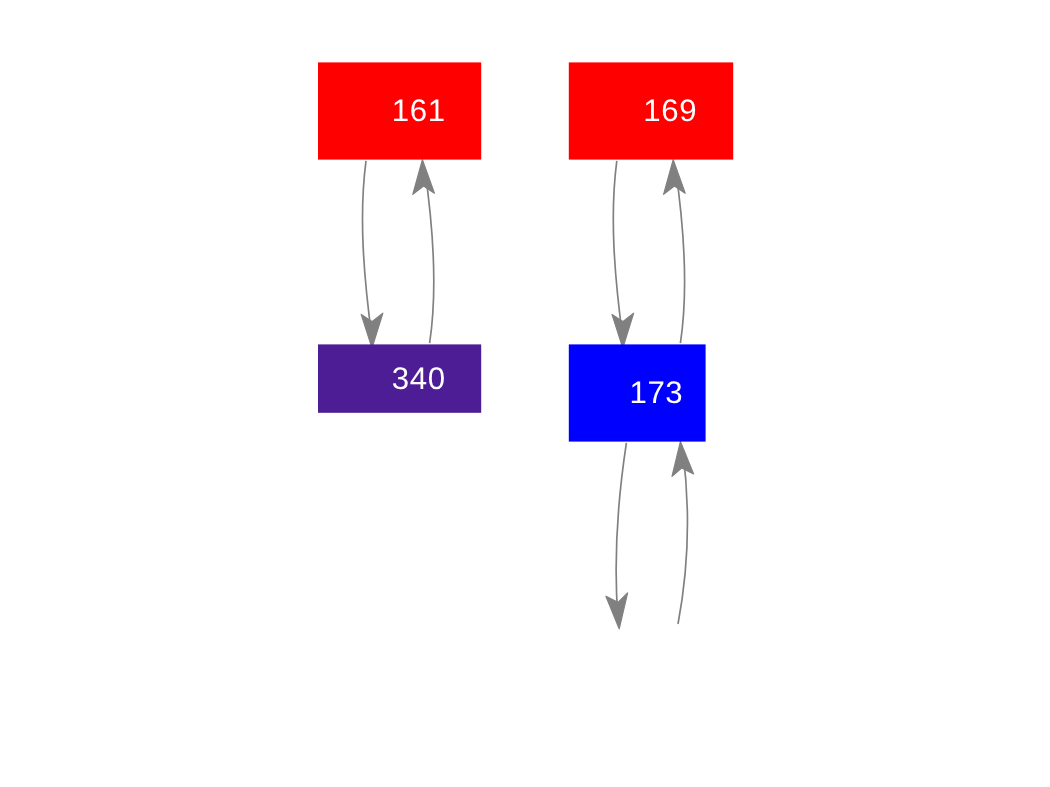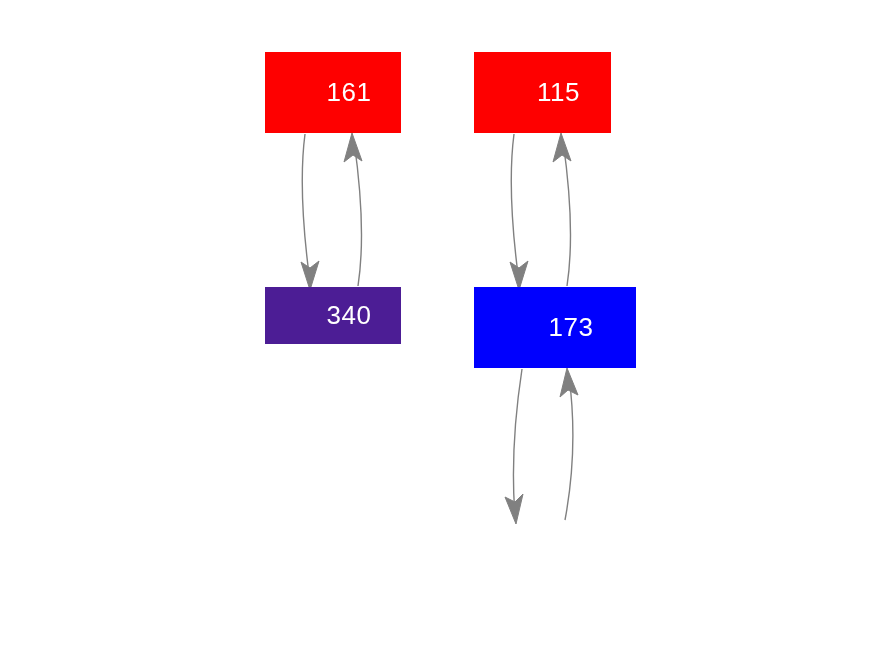--- a/index.html
+++ b/index.html
@@ -66,25 +66,25 @@
         <path d="M 565 520 C 574 472 575 422 569 376" fill="none" stroke="#808080" stroke-width="1.4"></path>
         <path d="M 567 368 L 578 395 L 568 390 L 560 397 Z" fill="#808080" stroke="#808080" stroke-width="1" stroke-linejoin="round"></path>
       </g>
   </svg>
 
   <div class="node" style="left: 265px; top: 52px; width: 136px; height: 81px; background: rgb(254, 0, 0); color: rgb(255, 255, 255);">
     <span class="node-label">161</span>
   </div>
 
   <div class="node" style="left: 474px; top: 52px; width: 137px; height: 81px; background: rgb(254, 0, 0); color: rgb(255, 255, 255);">
-    <span class="node-label">115</span>
+    <span class="node-label">169</span>
   </div>
 
   <div class="node" style="left: 265px; top: 287px; width: 136px; height: 57px; background: #4c1d95; color: rgb(255, 255, 255);">
     <span class="node-label">340</span>
   </div>
 
-  <div class="node" style="left: 474px; top: 287px; width: 162px; height: 81px; background: rgb(0, 0, 254); color: rgb(255, 255, 255);">
+  <div class="node" style="left: 474px; top: 287px; width: 114px; height: 81px; background: rgb(0, 0, 254); color: rgb(255, 255, 255);">
     <span class="node-label">173</span>
   </div>
 
 
 </div>
 
 </body></html>

